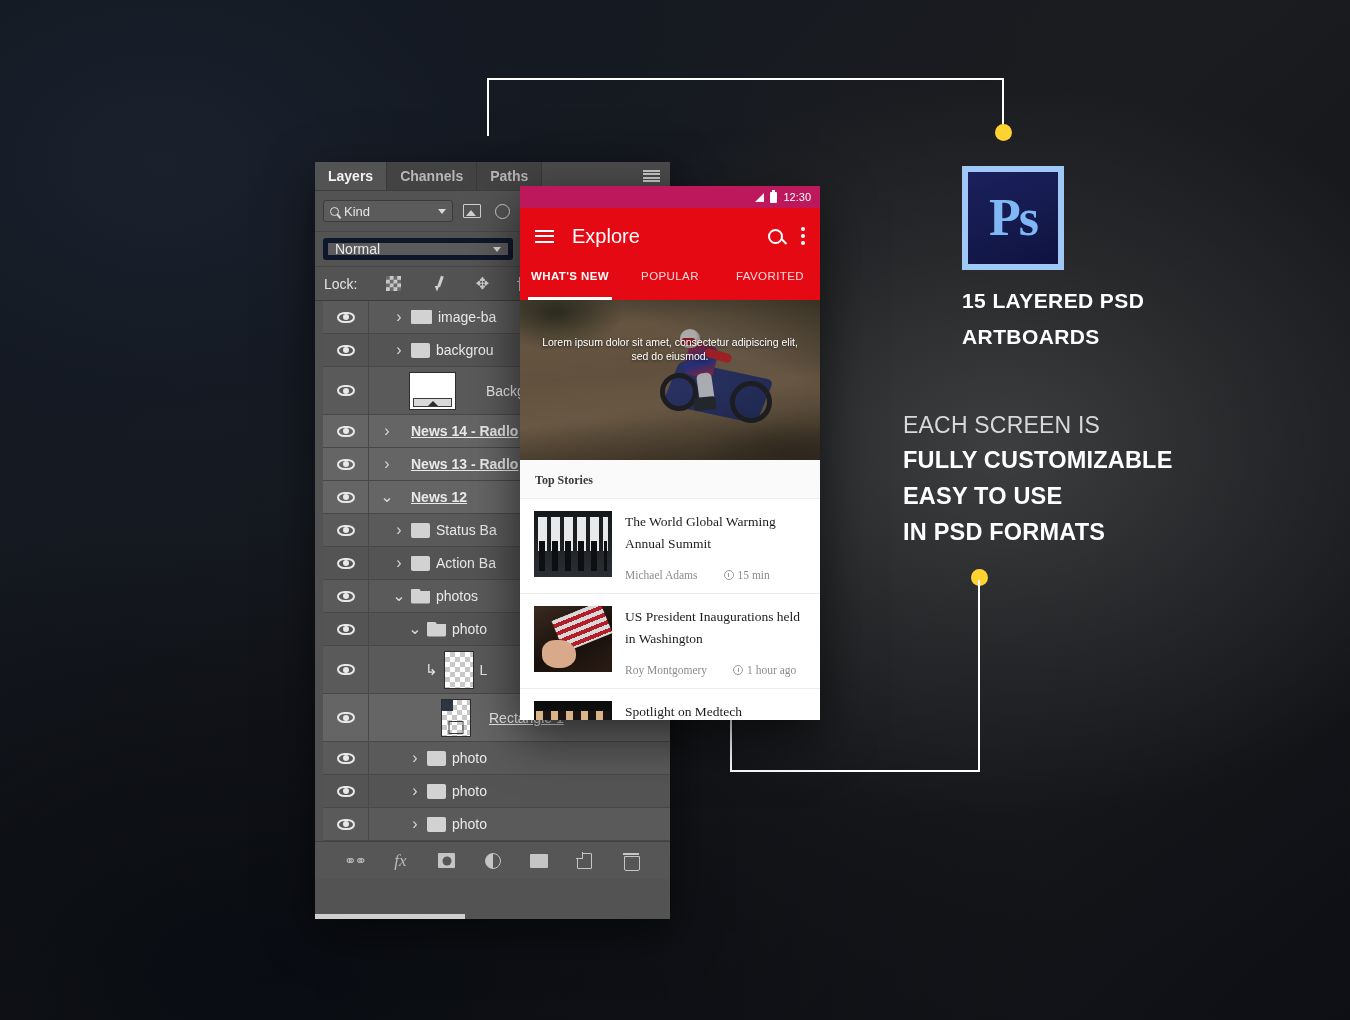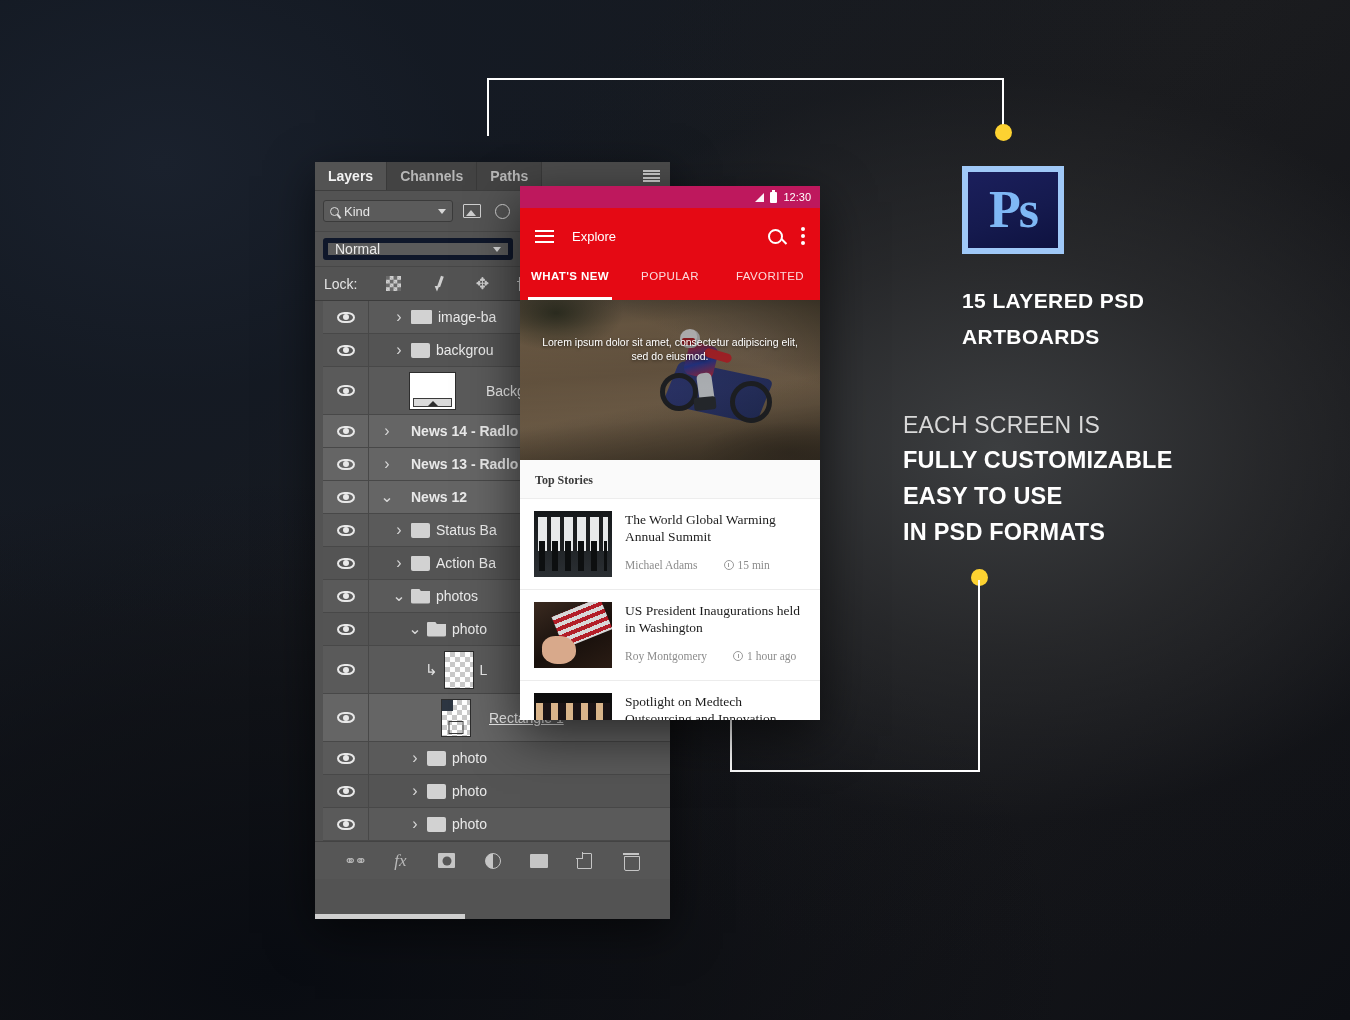--- a/index.html
+++ b/index.html
@@ -106,21 +106,21 @@
   .eye::before { content:""; position:absolute; inset:0; border:2px solid #e8e8e8; border-radius: 50% / 60%; }
   .eye::after { content:""; position:absolute; left:6px; top:2.5px; width:6px;height:6px;border-radius:50%;background:#e8e8e8; }
   .row-body { display: flex; align-items: center; flex: 1; height: 100%; gap: 6px; overflow: hidden; white-space: nowrap; }
   .arrow { width: 12px; flex: none; color: #d6d6d6; font-size: 12px; display: flex; align-items: center; justify-content: center; }
   .arrow.down::before { content: "\2304"; font-size: 16px; line-height: 8px; }
   .arrow.right::before { content: "\203A"; font-size: 16px; }
   .folder { width: 19px; height: 15px; flex: none; background: #d2d2d2; border-radius: 1px 2px 2px 2px; position: relative; }
   .folder.open { clip-path: polygon(0 0, 42% 0, 52% 16%, 100% 16%, 100% 100%, 0 100%); }
   .rect-thumb { width: 21px; height: 14px; background: #d2d2d2; border-radius: 1px; flex: none; }
   .layer-name { font-size: 14px; color: #e9e9e9; }
-  .layer-name.bold { font-weight: bold; }
+  .layer-name.bold { font-weight: bold; text-decoration: underline; }
   .layer-name.uline { text-decoration: underline; }
   .bg-thumb { width: 47px; height: 38px; border: 1.5px solid #2d2d2d; background: #fff; flex: none; position: relative; }
   .bg-thumb::after { content:""; position: absolute; left: 3px; right: 3px; bottom: 2px; height: 7px; background: #d9d9d9; border: 1px solid #3a3a3a; }
   .bg-thumb i { position: absolute; left: 50%; bottom: 3px; transform: translateX(-50%); width:0;height:0;border-left:5px solid transparent;border-right:5px solid transparent;border-bottom:5px solid #2d2d2d; z-index:2; }
   .ck-thumb { width: 30px; height: 38px; border: 1.5px solid #2d2d2d; flex: none; position: relative;
     background-image:
       linear-gradient(45deg,#c9c9c9 25%,transparent 25%,transparent 75%,#c9c9c9 75%),
       linear-gradient(45deg,#c9c9c9 25%,transparent 25%,transparent 75%,#c9c9c9 75%);
     background-size: 10px 10px; background-position: 0 0, 5px 5px; background-color:#fff; }
   .ck-thumb.smudge::before { content:""; position:absolute; left:0; top:0; width:11px; height:11px; background:#2c3541; }
@@ -154,21 +154,21 @@
     box-shadow: 0 16px 48px rgba(0,0,0,0.6);
     font-size: 13px; color: #222;
   }
   #statusbar { height: 22px; background: #be185d; display: flex; align-items: center; justify-content: flex-end; gap: 6px; padding-right: 9px; color:#fff; font-size: 11px; }
   .sig { width: 0; height: 0; border-left: 9px solid transparent; border-bottom: 9px solid #fff; opacity:.95; }
   .batt { width: 7px; height: 11px; background: #fff; border-radius: 1px; position: relative; }
   .batt::before { content:""; position:absolute; top:-2px; left:2px; width:3px; height:2px; background:#fff; }
   #appbar { height: 56px; background: #e50914; display: flex; align-items: center; padding: 0 15px; gap: 18px; }
   #appbar .ham { width: 19px; height: 13px; display: flex; flex-direction: column; justify-content: space-between; flex:none; }
   #appbar .ham i { display: block; height: 2px; background: #fff; }
-  #app-title { color: #fff; font-size: 13px; flex: 1; }
+  #app-title { color: #fff; font-size: 20px; flex: 1; }
   .srch { width: 15px; height: 15px; border: 2px solid #fff; border-radius: 50%; position: relative; flex:none; }
   .srch::after { content:""; position:absolute; right:-4px; bottom:-3px; width:2px; height:7px; background:#fff; transform:rotate(-45deg); }
   .kebab { width: 4px; display:flex; flex-direction:column; gap:3px; flex:none; }
   .kebab i { width:4px; height:4px; border-radius:50%; background:#fff; display:block; }
   #tabs { height: 36px; background: #e50914; display: flex; align-items: flex-start; }
   .tab { flex: 1; text-align: center; color: rgba(255,255,255,0.85); font-size: 11.5px; letter-spacing: .4px; padding-top: 6px; position: relative; height: 100%; }
   .tab.active { color: #fff; font-weight: bold; }
   .tab.active::after { content:""; position:absolute; left:8px; right:8px; bottom:0; height:3px; background:#fff; }
 
   #hero { height: 160px; position: relative; overflow: hidden;
@@ -211,28 +211,28 @@
   .thumb.t2 { background: linear-gradient(150deg,#3a2a20 0%, #18100c 55%, #2a1c14 100%); }
   .thumb.t2::before { content:""; position:absolute; right:4px; top:4px; width:52px; height:34px; transform: rotate(-22deg);
     background: repeating-linear-gradient(180deg,#d8d8d8 0 4px,#b31e28 4px 8px); }
   .thumb.t2::after { content:""; position:absolute; left:8px; bottom:4px; width:34px; height:28px; border-radius:40% 50% 45% 45%; background:#d8a98b; }
   .thumb.t3 { background: linear-gradient(180deg,#0c0c0c,#1a1618); }
   .thumb.t3::before { content:""; position:absolute; left:2px; right:2px; top:10px; height:54px;
     background: repeating-linear-gradient(90deg,#d9b48a 0 7px, #1b1416 7px 15px); }
   .thumb.t3::after { content:""; position:absolute; left:2px; right:2px; bottom:0; height:26px;
     background: repeating-linear-gradient(90deg,#e6e6ea 0 5px, #2a2226 5px 15px); }
   .story-body { flex: 1; min-width: 0; }
-  .story-title { font-size: 13.5px; line-height: 17px; color: #1c1c1c; font-weight: 500; }
+  .story-title { font-size: 13.5px; line-height: 22px; color: #1c1c1c; font-weight: 500; }
   .story-meta { display: flex; align-items: center; gap: 26px; margin-top: 14px; color: #8c8c8c; font-size: 11.5px; }
   .clock { width: 10px; height: 10px; border: 1.4px solid #9a9a9a; border-radius: 50%; position: relative; flex:none; }
   .clock::after { content:""; position:absolute; left:3.5px; top:1.5px; width:1.3px; height:4px; background:#9a9a9a; }
   .meta-time { display: flex; align-items: center; gap: 4px; }
 
   
-  #ps-logo { position: absolute; left: 962px; top: 166px; width: 102px; height: 88px;
+  #ps-logo { position: absolute; left: 962px; top: 166px; width: 102px; height: 104px;
     background: #9fc8f7; padding: 6px; }
   #ps-logo .inner { width: 100%; height: 100%; background: linear-gradient(160deg,#1b1f5c 0%, #151a4e 55%, #0e1240 100%); display:flex; align-items:center; justify-content:center; }
   #ps-logo .glyph { color: #7fb8f5; font-size: 52px; font-weight: bold; line-height: 1; letter-spacing: -2px; font-family: "Liberation Serif", serif; }
 
   #headline { position: absolute; left: 962px; top: 283px; width: 330px; color: #fff; font-size: 21px; font-weight: bold; line-height: 36px; letter-spacing: .4px; }
   #subblock { position: absolute; left: 903px; top: 408px; width: 400px; color: #fff; }
   #subblock .l1 { font-size: 23px; font-weight: normal; color: #d8d8d8; line-height: 34px; letter-spacing: .2px; }
   #subblock .l2, #subblock .l3, #subblock .l4 { font-size: 23.5px; font-weight: bold; line-height: 36px; letter-spacing: .2px; }
 </style>
 </head>

